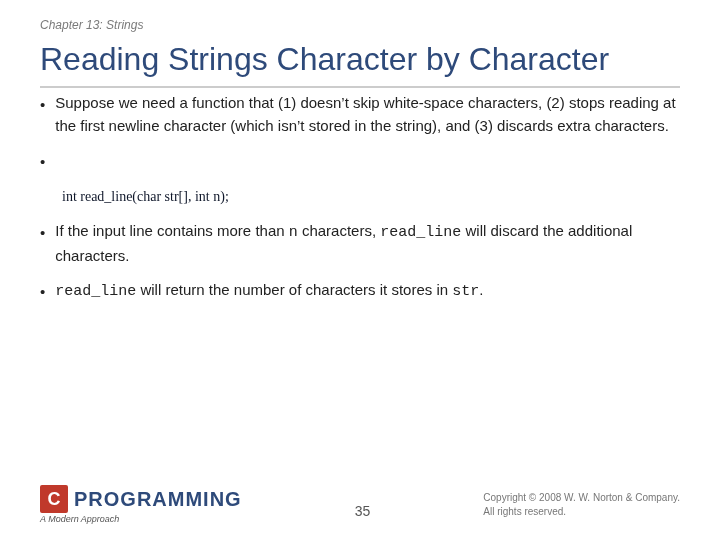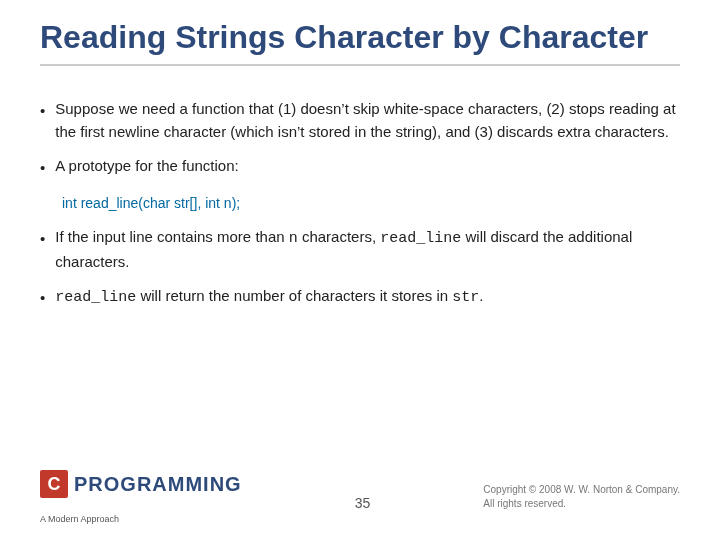--- a/index.html
+++ b/index.html
@@ -27,22 +27,22 @@
     .chapter-label {
       font-size: 12px;
       color: #7a7a7a;
       font-style: italic;
       margin-bottom: 8px;
     }
 
     .slide-title {
       font-size: 32px;
       color: #2e4a7a;
-      font-weight: bold;
-      margin-bottom: 32px;
+      font-weight: normal;
+      margin-bottom: 4px;
       line-height: 1.2;
       border-bottom: 2px solid #cccccc;
       padding-bottom: 8px;
     }
 
     .content {
       font-size: 15px;
       color: #222222;
       line-height: 1.5;
     }
@@ -58,23 +58,23 @@
       margin-top: 2px;
       flex-shrink: 0;
       font-size: 15px;
     }
 
     .bullet-text {
       flex: 1;
     }
 
     .code-block {
-      font-family: Liberation Sans, sans-serif;
+      font-family: Liberation Serif, serif;
       font-size: 14px;
-      color: #0369a1;
+      color: #0f172a;
       margin: 4px 0 12px 22px;
       line-height: 1.6;
     }
 
     .inline-code {
       font-family: 'Courier New', Courier, monospace;
       font-size: 15px;
       color: #222222;
     }
 
@@ -118,53 +118,54 @@
     .logo-text-main {
       font-size: 20px;
       font-weight: bold;
       color: #2e4a7a;
       letter-spacing: 1px;
     }
 
     .logo-text-sub {
       font-size: 9px;
       color: #555555;
-      margin-top: 16px;
+      margin-top: 1px;
+      font-style: italic;
     }
 
     .page-number {
       font-size: 14px;
       color: #555555;
       margin-top: 12px;
     }
 
     .copyright-text {
       font-size: 10px;
       color: #777777;
       line-height: 1.4;
     }
   </style>
 </head>
 <body>
 
 <div class="slide">
 
+  <div class="chapter-label">Chapter 13: Strings</div>
 
   <div class="slide-title">Reading Strings Character by Character</div>
 
   <div class="content">
 
     <div class="bullet-item">
       <span class="bullet">•</span>
       <span class="bullet-text">Suppose we need a function that (1) doesn’t skip white-space characters, (2) stops reading at the first newline character (which isn’t stored in the string), and (3) discards extra characters.</span>
     </div>
 
     <div class="bullet-item">
       <span class="bullet">•</span>
-      <span class="bullet-text">A prototype for the function:</span>
     </div>
 
     <div class="code-block">int read_line(char str[], int n);</div>
 
     <div class="bullet-item">
       <span class="bullet">•</span>
       <span class="bullet-text">
         If the input line contains more than <span class="inline-code">n</span> characters,
         <span class="inline-code">read_line</span> will discard the additional characters.
       </span>

